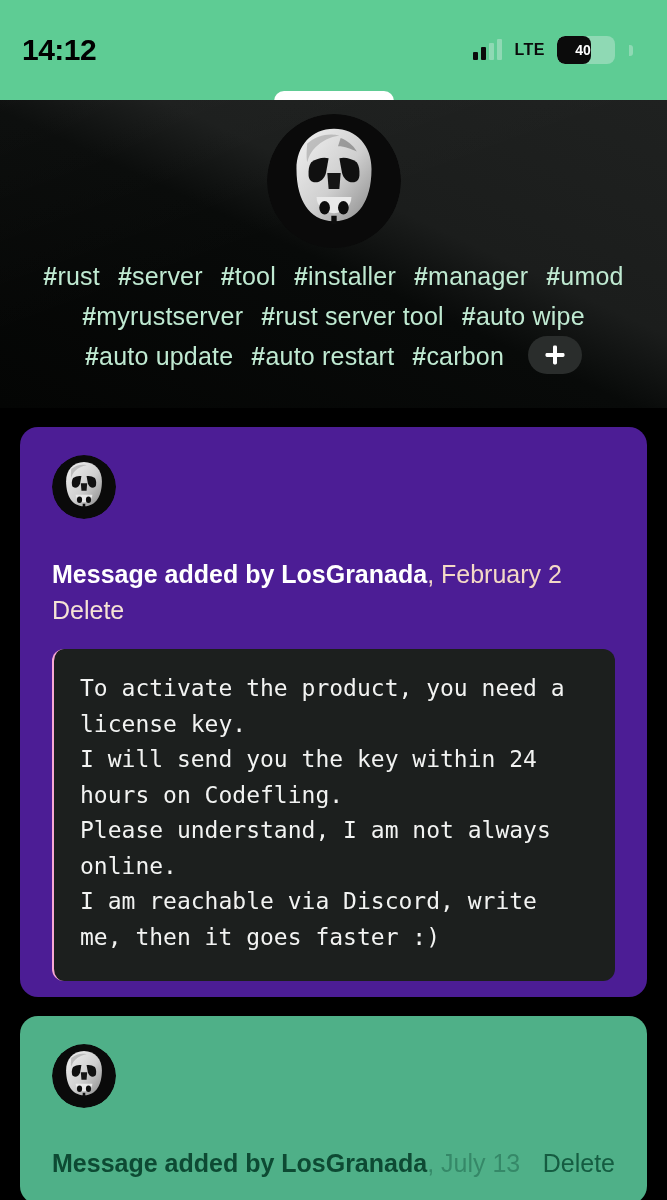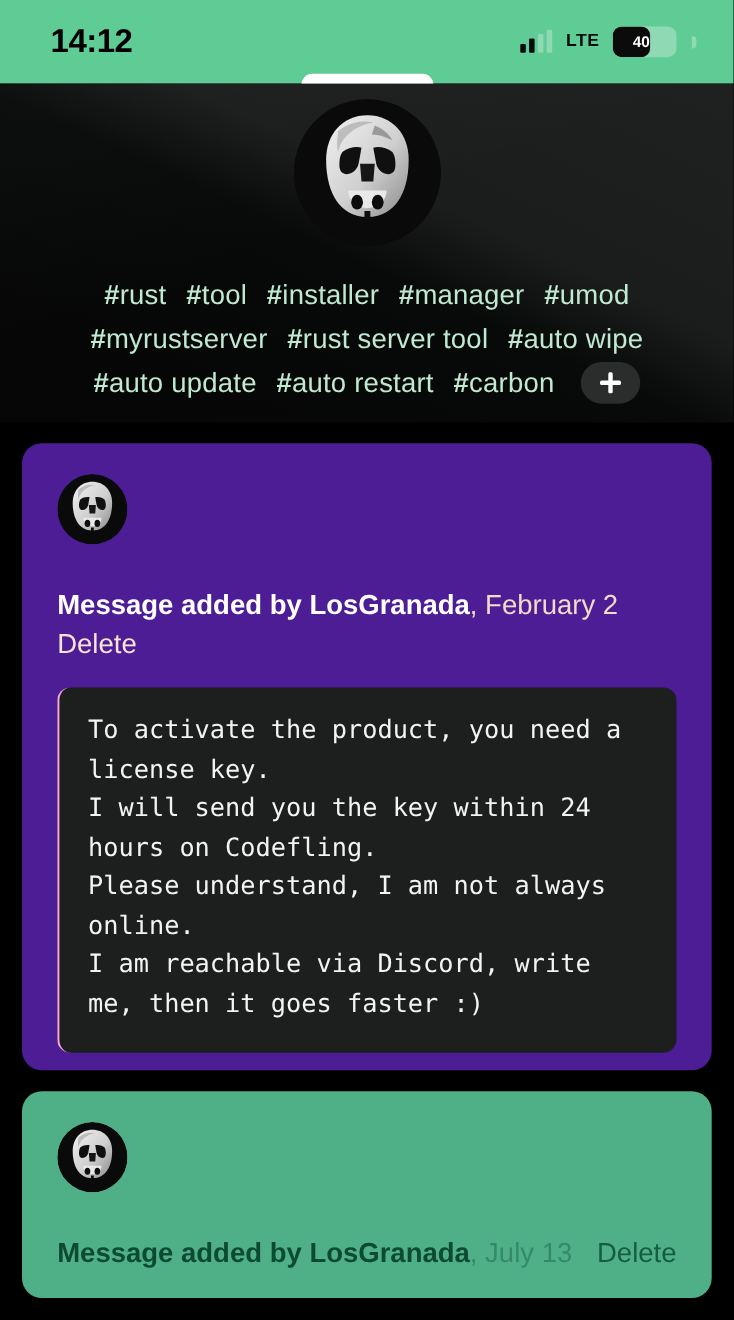--- a/index.html
+++ b/index.html
@@ -5,24 +5,24 @@
   * { margin:0; padding:0; box-sizing:border-box; }
   html, body {
     width:667px; height:1200px;
     background:#000;
     font-family:"Liberation Sans", sans-serif;
     overflow:hidden;
   }
 
   
   .statusbar{
-    height:76px; width:100%;
+    height:100px; width:100%;
     background:#5ECC94;
     display:flex; align-items:center; justify-content:space-between;
-    padding:0 34px 0 46px;
+    padding:0 34px 0 22px;
     position:relative;
   }
   .status-time{
     font-size:30px; font-weight:700; color:#000;
     letter-spacing:-0.5px;
   }
   .status-right{ display:flex; align-items:center; gap:12px; }
   .signal{ display:flex; align-items:flex-end; gap:3px; height:20px; }
   .signal i{ display:block; width:5px; border-radius:1px; }
   .signal i:nth-child(1){ height:8px;  background:#0b0b0b; }
@@ -67,23 +67,22 @@
     pointer-events:none;
   }
   .avatar-big{
     position:absolute; left:50%; top:14px; transform:translateX(-50%);
     width:134px; height:134px; border-radius:50%;
     overflow:hidden; z-index:3;
   }
 
   
   .tags{
-    position:absolute; left:0; right:0; top:172px; z-index:4;
+    position:absolute; left:0; right:0; top:156px; z-index:4;
     display:flex; flex-wrap:wrap; justify-content:center;
-    align-items:center;
     gap:0 18px;
     padding:0 32px;
   }
   .tag{
     color:#bfe9d1; font-size:25px; line-height:40px;
     white-space:nowrap; letter-spacing:0.2px;
   }
   .tag .hash{ font-weight:700; }
   .add-tag{
     width:54px; height:38px; border-radius:19px;
@@ -192,20 +191,21 @@
         <ellipse cx="57" cy="70" rx="4" ry="5" fill="#0d0d0d"></ellipse>
         <path d="M48 76h4v6h-4z" fill="#0d0d0d"></path>
         <path d="M30 22c7-6 16-8 24-6-7 1-13 4-18 9-3 3-5 7-6 11-1-6 0-11 0-14z" fill="#9c9c9c" opacity="0.55"></path>
         <path d="M55 18c5 2 9 5 12 10-4-2-9-4-14-4z" fill="#6f6f6f" opacity="0.6"></path>
       </g>
     </svg>
   </div>
 
   <div class="tags">
     <span class="tag"><span class="hash">#</span>rust</span>
+    <span class="tag"><span class="hash">#</span>server</span>
     <span class="tag"><span class="hash">#</span>tool</span>
     <span class="tag"><span class="hash">#</span>installer</span>
     <span class="tag"><span class="hash">#</span>manager</span>
     <span class="tag"><span class="hash">#</span>umod</span>
     <span class="tag"><span class="hash">#</span>myrustserver</span>
     <span class="tag"><span class="hash">#</span>rust server tool</span>
     <span class="tag"><span class="hash">#</span>auto wipe</span>
     <span class="tag"><span class="hash">#</span>auto update</span>
     <span class="tag"><span class="hash">#</span>auto restart</span>
     <span class="tag"><span class="hash">#</span>carbon</span>

